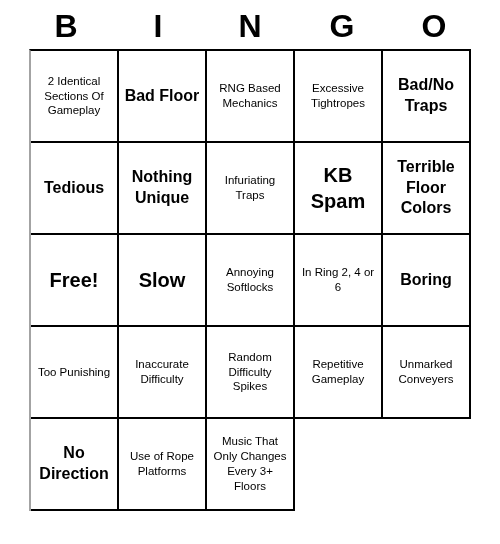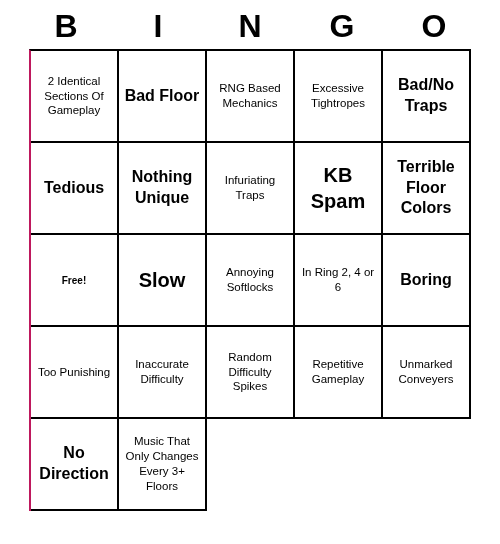--- a/index.html
+++ b/index.html
@@ -22,37 +22,37 @@
     .title-letter {
       font-size: 32px;
       font-weight: bold;
       width: 80px;
       text-align: center;
     }
     #bingo-grid {
       display: grid;
       grid-template-columns: repeat(5, 88px);
       grid-template-rows: repeat(5, 92px);
-      border-left: 2px solid #be185d;
+      border-left: 2px solid #a3a3a3;
       border-top: 2px solid #000;
     }
     .bingo-cell {
       border-right: 2px solid #000;
       border-bottom: 2px solid #000;
       display: flex;
       align-items: center;
       justify-content: center;
       text-align: center;
       padding: 4px;
       font-size: 11.5px;
       line-height: 1.3;
       background: #fff;
     }
     .bingo-cell.free {
-      font-size: 10px;
+      font-size: 20px;
       font-weight: bold;
     }
     .bingo-cell.large-text {
       font-size: 20px;
       font-weight: bold;
     }
     .bingo-cell.medium-text {
       font-size: 16px;
       font-weight: bold;
     }
@@ -83,14 +83,15 @@
     <div class="bingo-cell large-text">Slow</div>
     <div class="bingo-cell">Annoying Softlocks</div>
     <div class="bingo-cell">In Ring 2, 4 or 6</div>
     <div class="bingo-cell medium-text">Boring</div>
     <div class="bingo-cell">Too Punishing</div>
     <div class="bingo-cell">Inaccurate Difficulty</div>
     <div class="bingo-cell">Random Difficulty Spikes</div>
     <div class="bingo-cell">Repetitive Gameplay</div>
     <div class="bingo-cell">Unmarked Conveyers</div>
     <div class="bingo-cell medium-text">No Direction</div>
+    <div class="bingo-cell">Use of Rope Platforms</div>
     <div class="bingo-cell">Music That Only Changes Every 3+ Floors</div>
   </div>
 
 </body></html>

